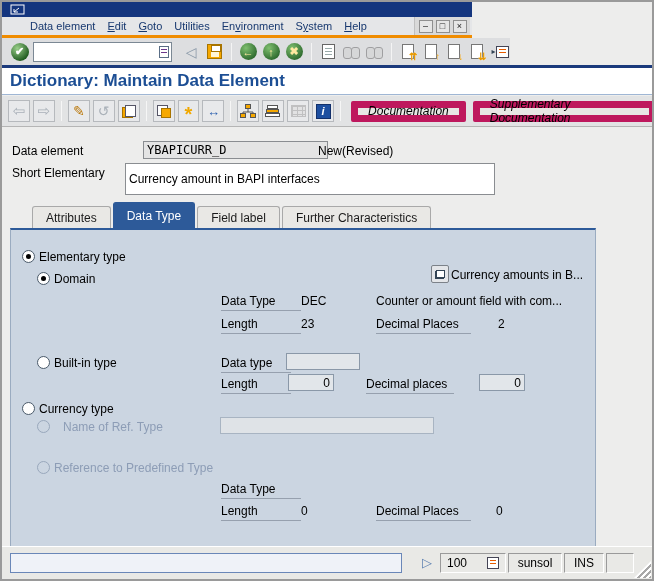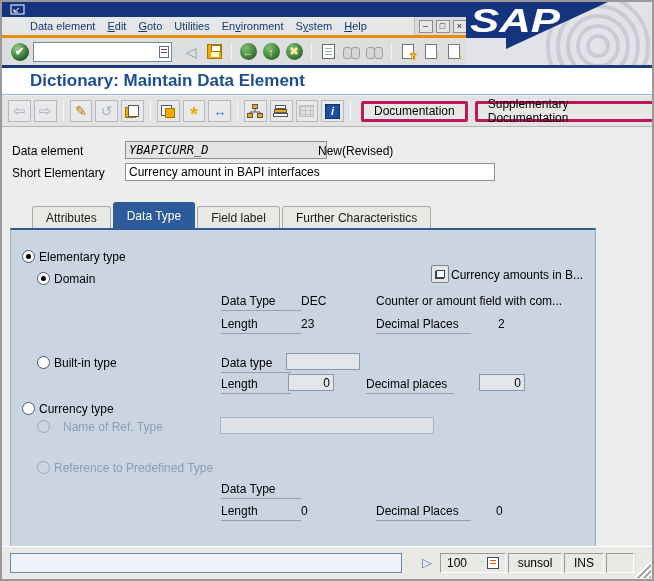--- a/index.html
+++ b/index.html
@@ -51,21 +51,21 @@
   .i-session-tri { color:#345; font-size:8px; margin-right:1px; }
   .i-session { width:13px; height:12px; background:#FFF; border:1px solid #445; position:relative; }
   .i-session::after { content:""; position:absolute; inset:2px; background:repeating-linear-gradient(#E85C00 0, #E85C00 1px, transparent 1px, transparent 3px); }
 
   .logo { position:absolute; right:0; top:0; width:186px; height:63px; }
   .header-rule { position:absolute; left:0; top:63px; width:654px; height:3px; background:#1B3A7C; }
 
   
   .title-band { position:absolute; left:0; top:66px; width:654px; height:27px; background:#FFFFFF;
                 border-bottom:1px solid #9FB6D4; display:flex; align-items:center; }
-  .title-band span { font-size:17px; font-weight:bold; color:#1C4E94; padding-left:8px;margin-left:20px; }
+  .title-band span { font-size:17px; font-weight:bold; color:#1C4E94; padding-left:8px; }
 
   
   .app-toolbar { position:absolute; left:0; top:94px; width:654px; height:31px; background:#E2E3E4;
                  border-bottom:1px solid #B5B5B5; display:flex; align-items:center; padding-left:6px; gap:3px; }
   .abtn { width:24px; height:22px; border:1px solid #B6B9BD; background:#E8E9EB;
           display:flex; align-items:center; justify-content:center; position:relative; }
   .ab-sep { width:1px; height:20px; background:#AEB1B5; border-right:1px solid #F6F6F6; margin:0 3px; }
   .dis { color:#A9B0B8; }
   .g-prev,.g-next { font-size:15px; }
   .g-change { color:#B87300; font-size:14px; }
@@ -77,21 +77,21 @@
   .i-whereused::before { content:""; position:absolute; left:0; top:0; width:9px; height:9px; background:#FFF; border:1px solid #556; }
   .i-whereused::after { content:""; position:absolute; right:0; bottom:0; width:8px; height:8px; background:#F6A800; border:1px solid #A87400; }
   .g-spark { color:#F0A800; font-size:20px; font-weight:bold; line-height:10px; margin-top:6px; }
   .g-checkarrows { color:#2F62B0; font-size:13px; font-weight:bold; }
   .i-table { width:15px; height:12px; background:#DDD; border:1px solid #999; opacity:.5;
              background-image:linear-gradient(#999 1px,transparent 1px),linear-gradient(90deg,#999 1px,transparent 1px);
              background-size:5px 4px; }
   .i-info { width:15px; height:15px; background:#1D4FA0; color:#FFF; font-weight:bold; font-size:11px; font-style:italic;
             display:flex; align-items:center; justify-content:center; border:1px solid #12306B; }
   .doc-btn { height:21px; margin-left:4px; padding:0 10px; font-size:12px; color:#000;
-             background:#E7E7E4; border:3px solid #be185d; border-radius:2px; display:flex; align-items:center; }
+             background:#E7E7E4; border:7px solid #be185d; border-radius:2px; display:flex; align-items:center;font-style:italic; }
 
   
   .lbl { position:absolute; font-size:12px; color:#000; white-space:nowrap; }
   .fld { position:absolute; font-size:12px; border:1px solid #8A8D91; background:#FFF; padding:0 3px;
          display:flex; align-items:center; white-space:nowrap; overflow:hidden; }
   .mono { font-family:"DejaVu Sans Mono", monospace; }
   .ro { background:#E4E4E4; }
 
   
   .tabstrip { position:absolute; left:30px; top:200px; height:26px; display:flex; align-items:flex-end; }
@@ -219,34 +219,20 @@
         <span class="i-page">
           <span class="arr">⇊</span>
         </span>
       </div>
     <div class="tb-btn">
         <span class="i-session-tri">▸</span>
         <span class="i-session"></span>
       </div>
   </div>
 
-  <div class="logo">
-    <svg width="186" height="63" viewBox="0 0 186 63">
-      <rect width="186" height="63" fill="#E2E2E8"></rect>
-      <g fill="none" stroke="#CBCBD6" stroke-width="4">
-        <circle cx="132" cy="44" r="10"></circle>
-          <circle cx="132" cy="44" r="20"></circle>
-        <circle cx="132" cy="44" r="30"></circle>
-          <circle cx="132" cy="44" r="40"></circle>
-          <circle cx="132" cy="44" r="50"></circle>
-      </g>
-      <polygon points="0,0 142,0 40,47 40,36 0,36" fill="#14357E"></polygon>
-      <text x="4" y="30" font-size="33" font-weight="bold" font-style="italic" fill="#FFFFFF" textLength="90" lengthAdjust="spacingAndGlyphs">SAP</text>
-    </svg>
-  </div>
 
   <div class="header-rule"></div>
 
   <div class="title-band">
     <span>Dictionary: Maintain Data Element</span>
   </div>
 
   <div class="app-toolbar">
     <div class="abtn">
         <span class="g-prev dis">⇦</span>
@@ -295,24 +281,24 @@
       </div>
     <div class="abtn">
         <span class="i-info">i</span>
       </div>
     <div class="ab-sep"></div>
     <div class="doc-btn">Documentation</div>
     <div class="doc-btn">Supplementary Documentation</div>
   </div>
 
   <span class="lbl" style="left:10px; top:142px;">Data element</span>
-  <div class="fld ro mono" style="left:123px; top:139px; width:202px; height:18px;font-style:italic;">YBAPICURR_D</div>
+  <div class="fld ro mono" style="left:141px; top:139px; width:185px; height:18px;">YBAPICURR_D</div>
   <span class="lbl" style="left:316px; top:142px;">New(Revised)</span>
   <span class="lbl" style="left:10px; top:164px;">Short Elementary</span>
-  <div class="fld" style="left:123px; top:161px; width:370px; height:18px;">Currency amount in BAPI interfaces</div>
+  <div class="fld" style="left:123px; top:161px; width:370px; height:32px;">Currency amount in BAPI interfaces</div>
 
   <div class="tabstrip">
     <div class="tab">Attributes</div>
     <div class="tab active">Data Type</div>
     <div class="tab">Field label</div>
     <div class="tab">Further Characteristics</div>
   </div>
 
   <div class="panel">
     <div class="radio sel" style="left:11px; top:20px;"></div>

